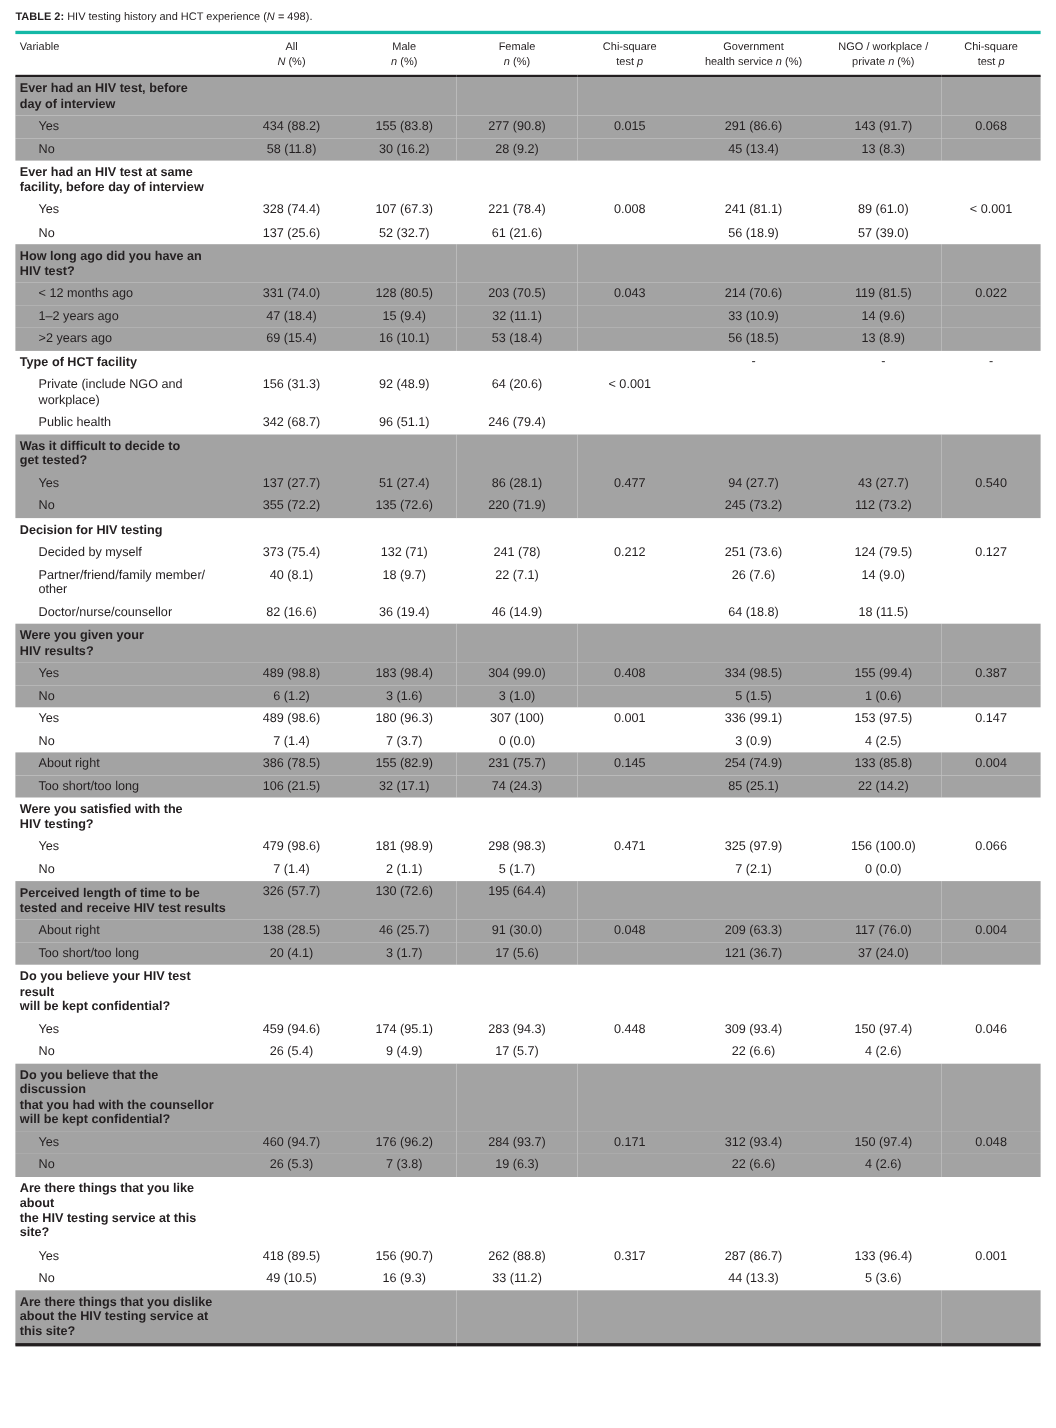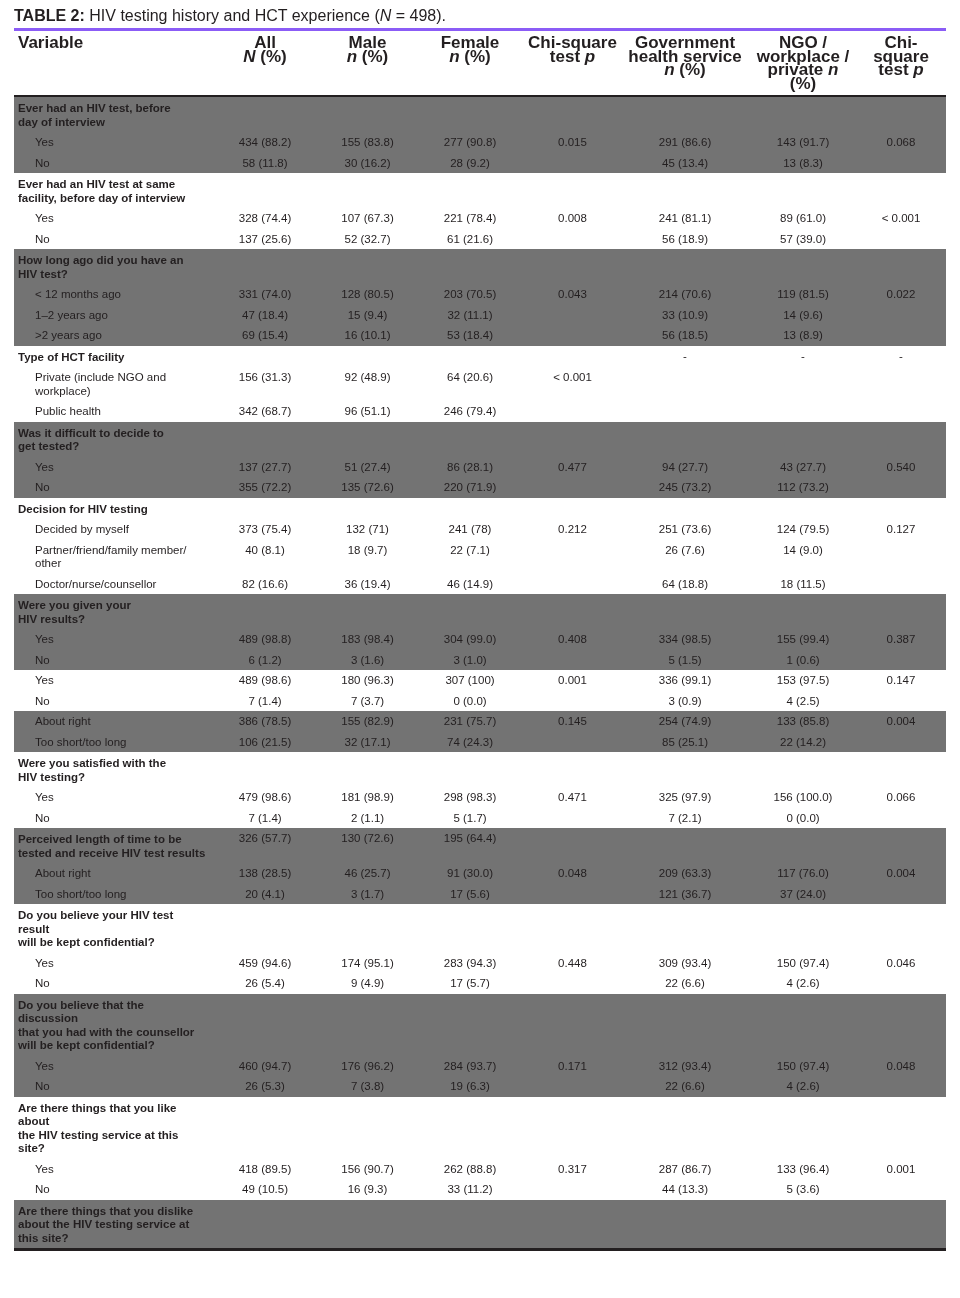--- a/index.html
+++ b/index.html
@@ -7,24 +7,24 @@
   body {
     width: 960px;
     height: 1298px;
     background: #ffffff;
     color: #231f20;
     font-family: "Liberation Sans", "DejaVu Sans", sans-serif;
     padding: 6px 14px 0 14px;
     overflow: hidden;
   }
   .table-title {
-    font-size: 16px;
+    font-size: 10px;
     line-height: 15px;
     padding: 2px 0 5px 0;
-    border-bottom: 3px solid #8b5cf6;
+    border-bottom: 3px solid #14b8a6;
   }
   .table-title .bold { font-weight: bold; }
   .table-title .it { font-style: italic; }
 
   table.data-table {
     width: 932px;
     border-collapse: collapse;
     table-layout: fixed;
     font-size: 11.5px;
     line-height: 13.5px;
@@ -33,44 +33,44 @@
   col.c-var { width: 196px; }
   col.c-all { width: 110px; }
   col.c-male { width: 95px; }
   col.c-female { width: 110px; }
   col.c-chi1 { width: 95px; }
   col.c-gov { width: 130px; }
   col.c-ngo { width: 106px; }
   col.c-chi2 { width: 90px; }
 
   thead th {
-    font-weight: bold;
+    font-weight: normal;
     text-align: center;
     vertical-align: top;
     padding: 5px 2px 5px 2px;
     border-bottom: 2px solid #231f20;
-    font-size: 17px;
+    font-size: 10px;
     line-height: 13.5px;
   }
   thead th.col-variable { text-align: left; padding-left: 4px; }
   thead .it { font-style: italic; }
 
   td { vertical-align: top; }
   td.val { text-align: center; padding: 4px 2px 3px 2px; }
   td.var-head {
     font-weight: bold;
     white-space: pre-line;
     padding: 5px 4px 3px 4px;
   }
   td.var-item {
     white-space: pre-line;
     padding: 4px 4px 3px 21px;
     margin-left: 12px;
   }
-  tbody.shaded { background: #737373; }
+  tbody.shaded { background: #a3a3a3; }
   tbody tr td { font-size: 11.5px; }
 </style>
 </head>
 <body>
 
 <div class="table-title">
   <span class="bold">TABLE 2:</span><span> HIV testing history and HCT experience (</span><span class="it">N</span><span> = 498).</span>
 </div>
 
 <table class="data-table">

